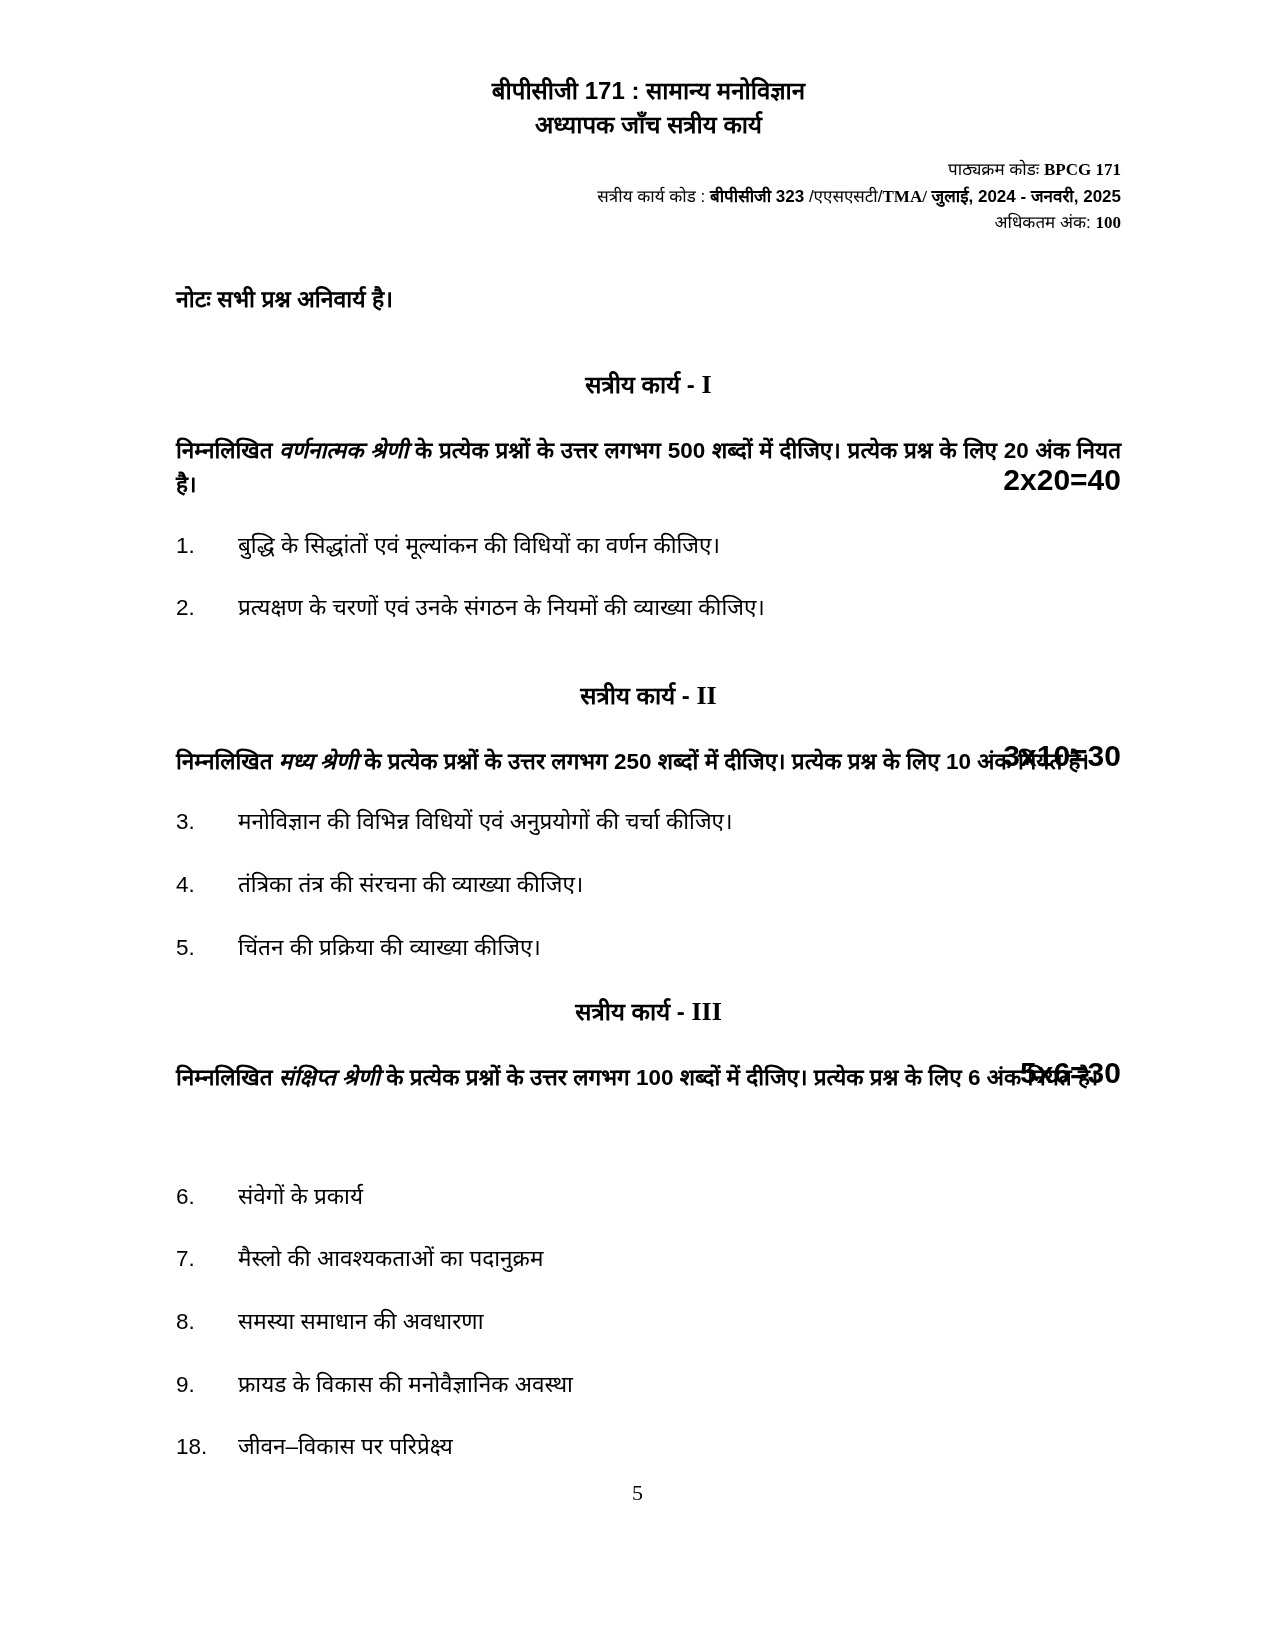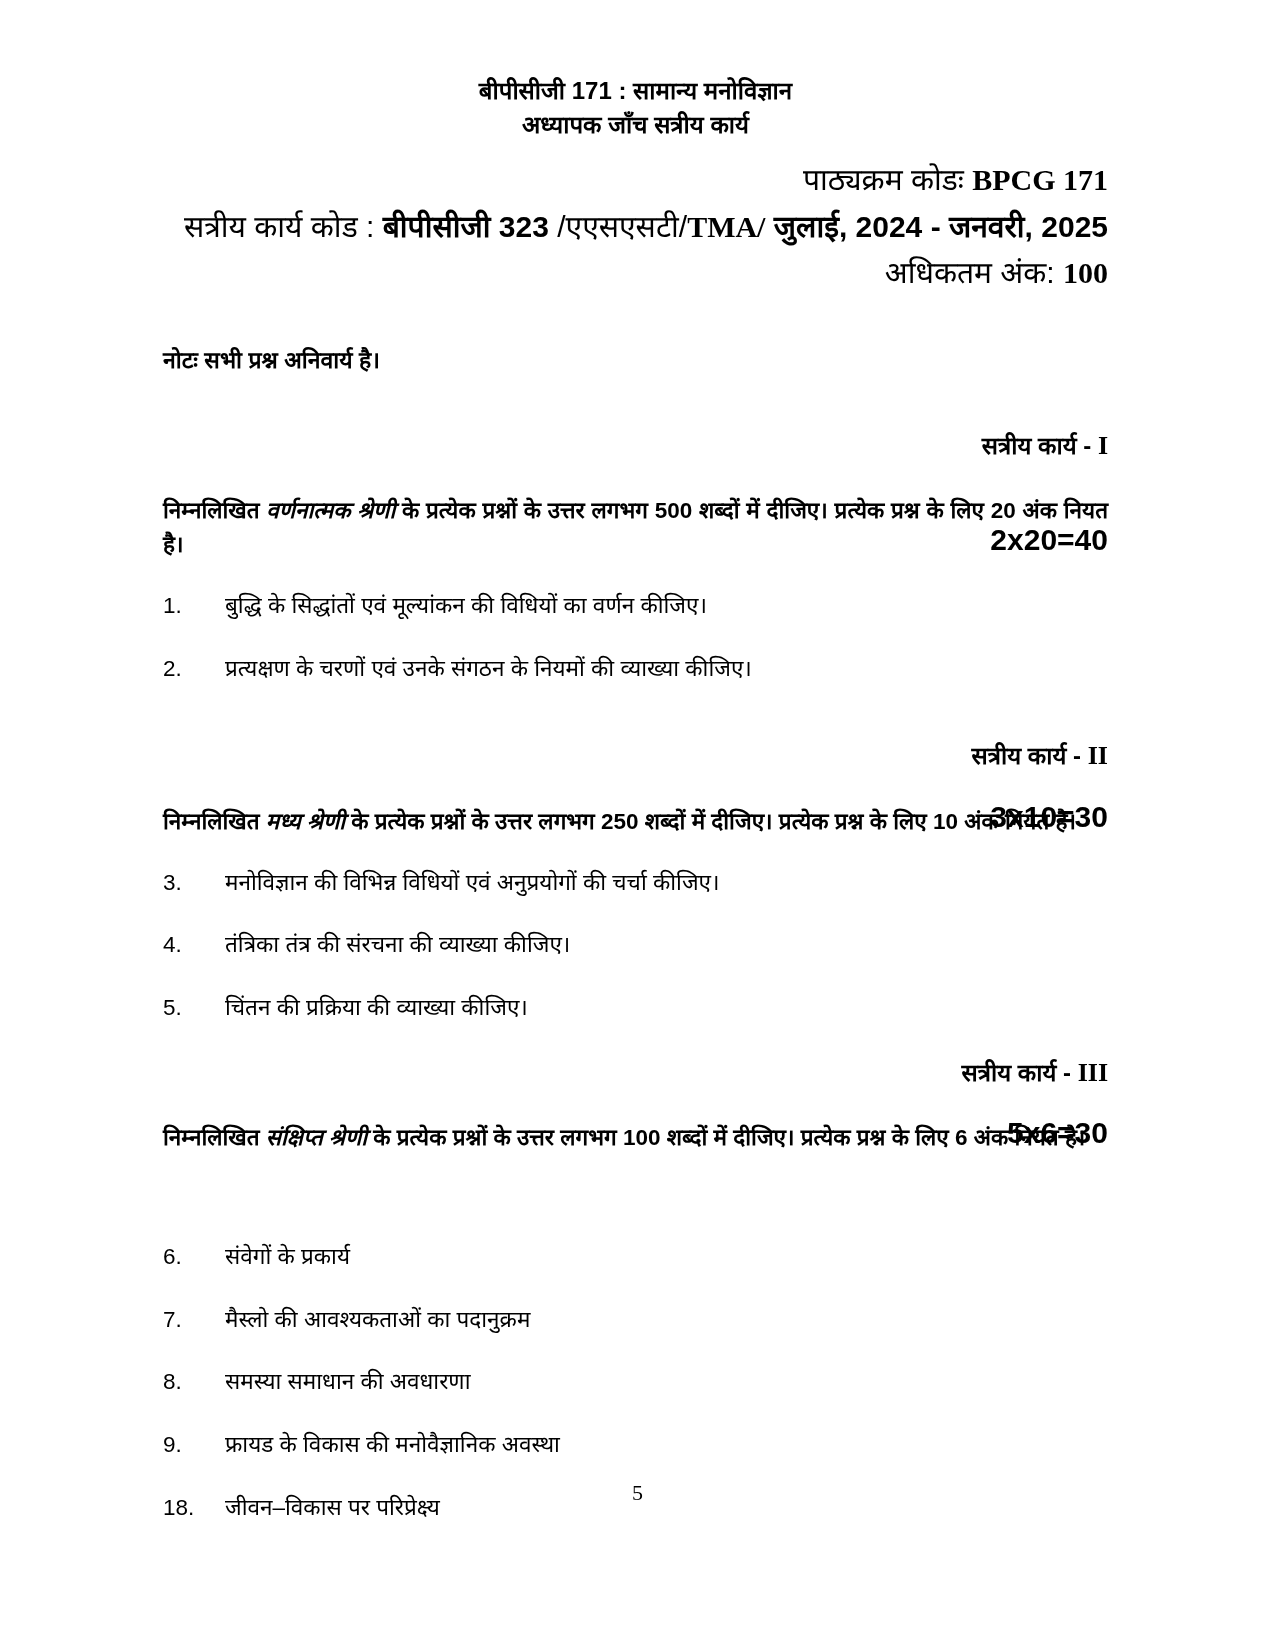--- a/index.html
+++ b/index.html
@@ -8,31 +8,31 @@
     position: relative;
     width: 1275px;
     height: 1650px;
     background: #ffffff;
     color: #000000;
     font-family: "Liberation Sans", "DejaVu Sans", sans-serif;
     overflow: hidden;
   }
   .content {
     position: absolute;
-    left: 163px;
+    left: 176px;
     top: 74px;
     width: 945px;
   }
   .title-block { text-align: center; font-weight: 700; font-size: 24px; line-height: 1.4; }
-  .meta-block { margin-top: 16px; text-align: right; font-size: 30px; line-height: 1.55; }
+  .meta-block { margin-top: 16px; text-align: right; font-size: 17px; line-height: 1.55; }
   .serifb { font-family: "Liberation Serif", "DejaVu Serif", serif; font-weight: 700; }
   .boldseg { font-weight: 700; }
   .note-line { margin-top: 46px; font-weight: 700; font-size: 23px; }
   .section-heading {
-    text-align: right; font-weight: 700; font-size: 24px;
+    text-align: center; font-weight: 700; font-size: 24px;
     margin: 54px 0 0 0; line-height: 1.3;
   }
   .section-heading.tight { margin-top: 31px; }
   .roman { font-family: "Liberation Serif", "DejaVu Serif", serif; font-weight: 700; font-size: 26px; }
   .instruction {
     position: relative;
     margin-top: 32px;
     font-size: 22.5px;
     line-height: 1.5;
     text-align: justify;

